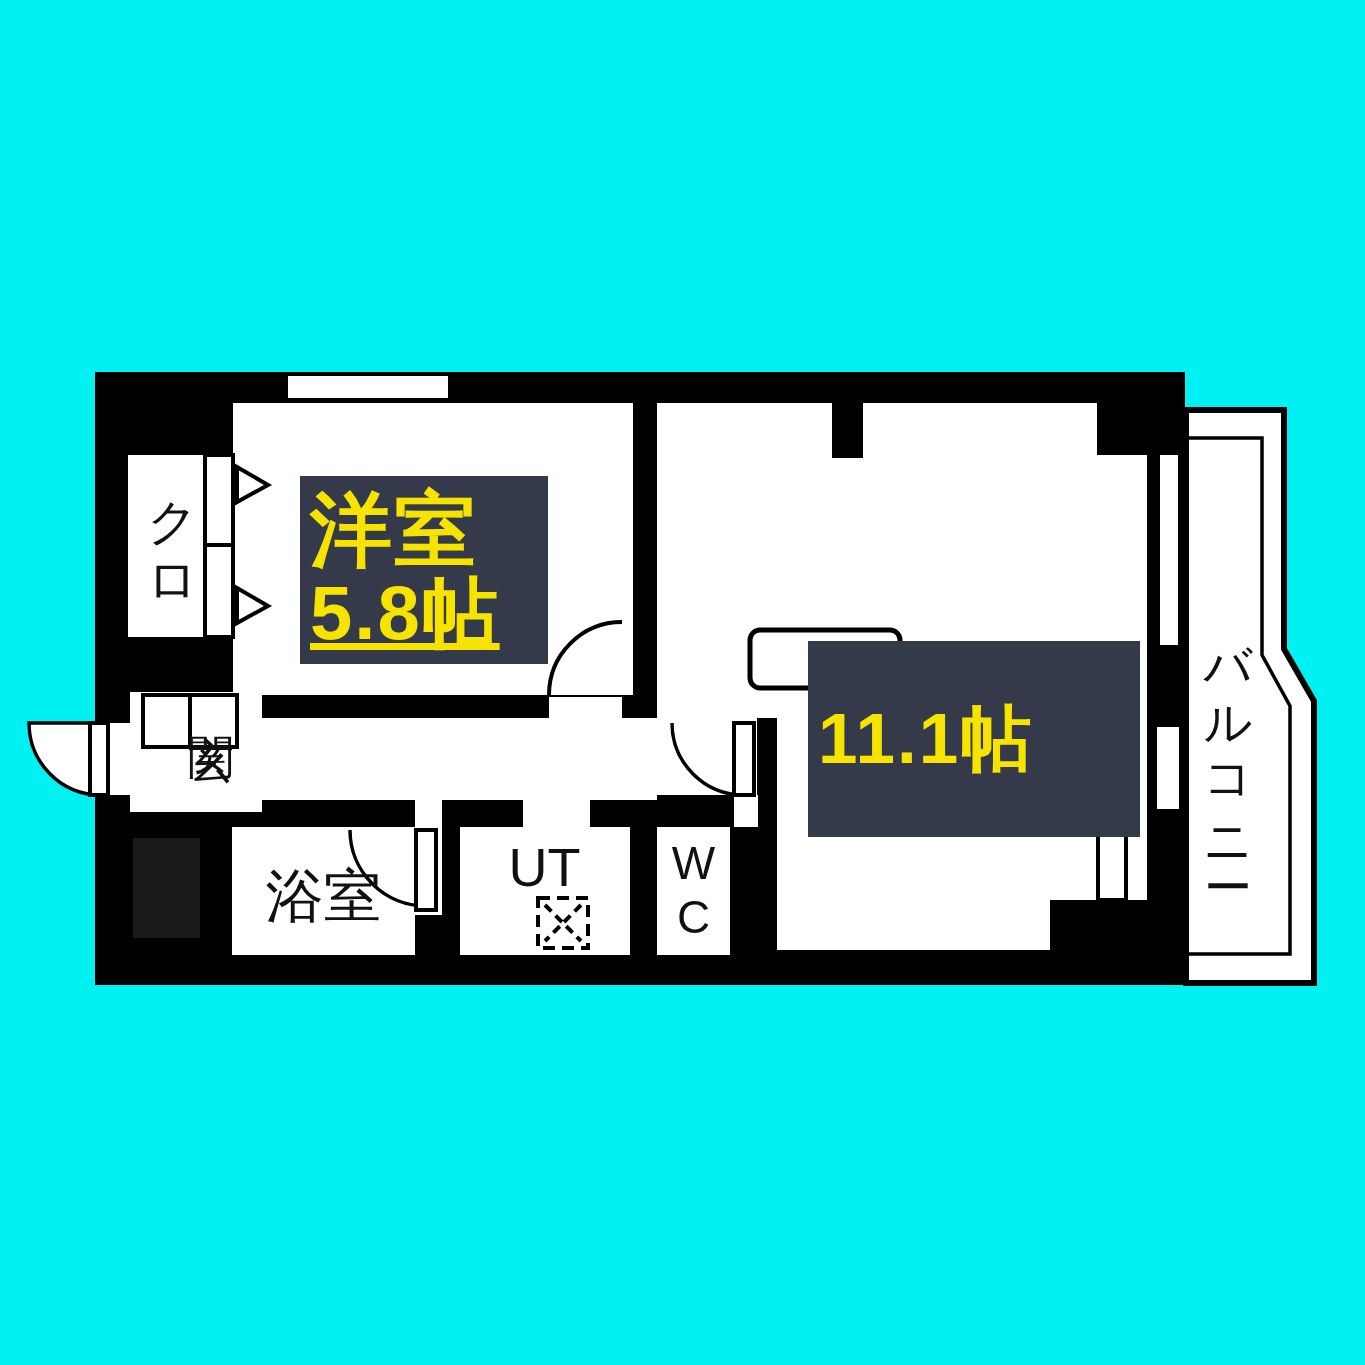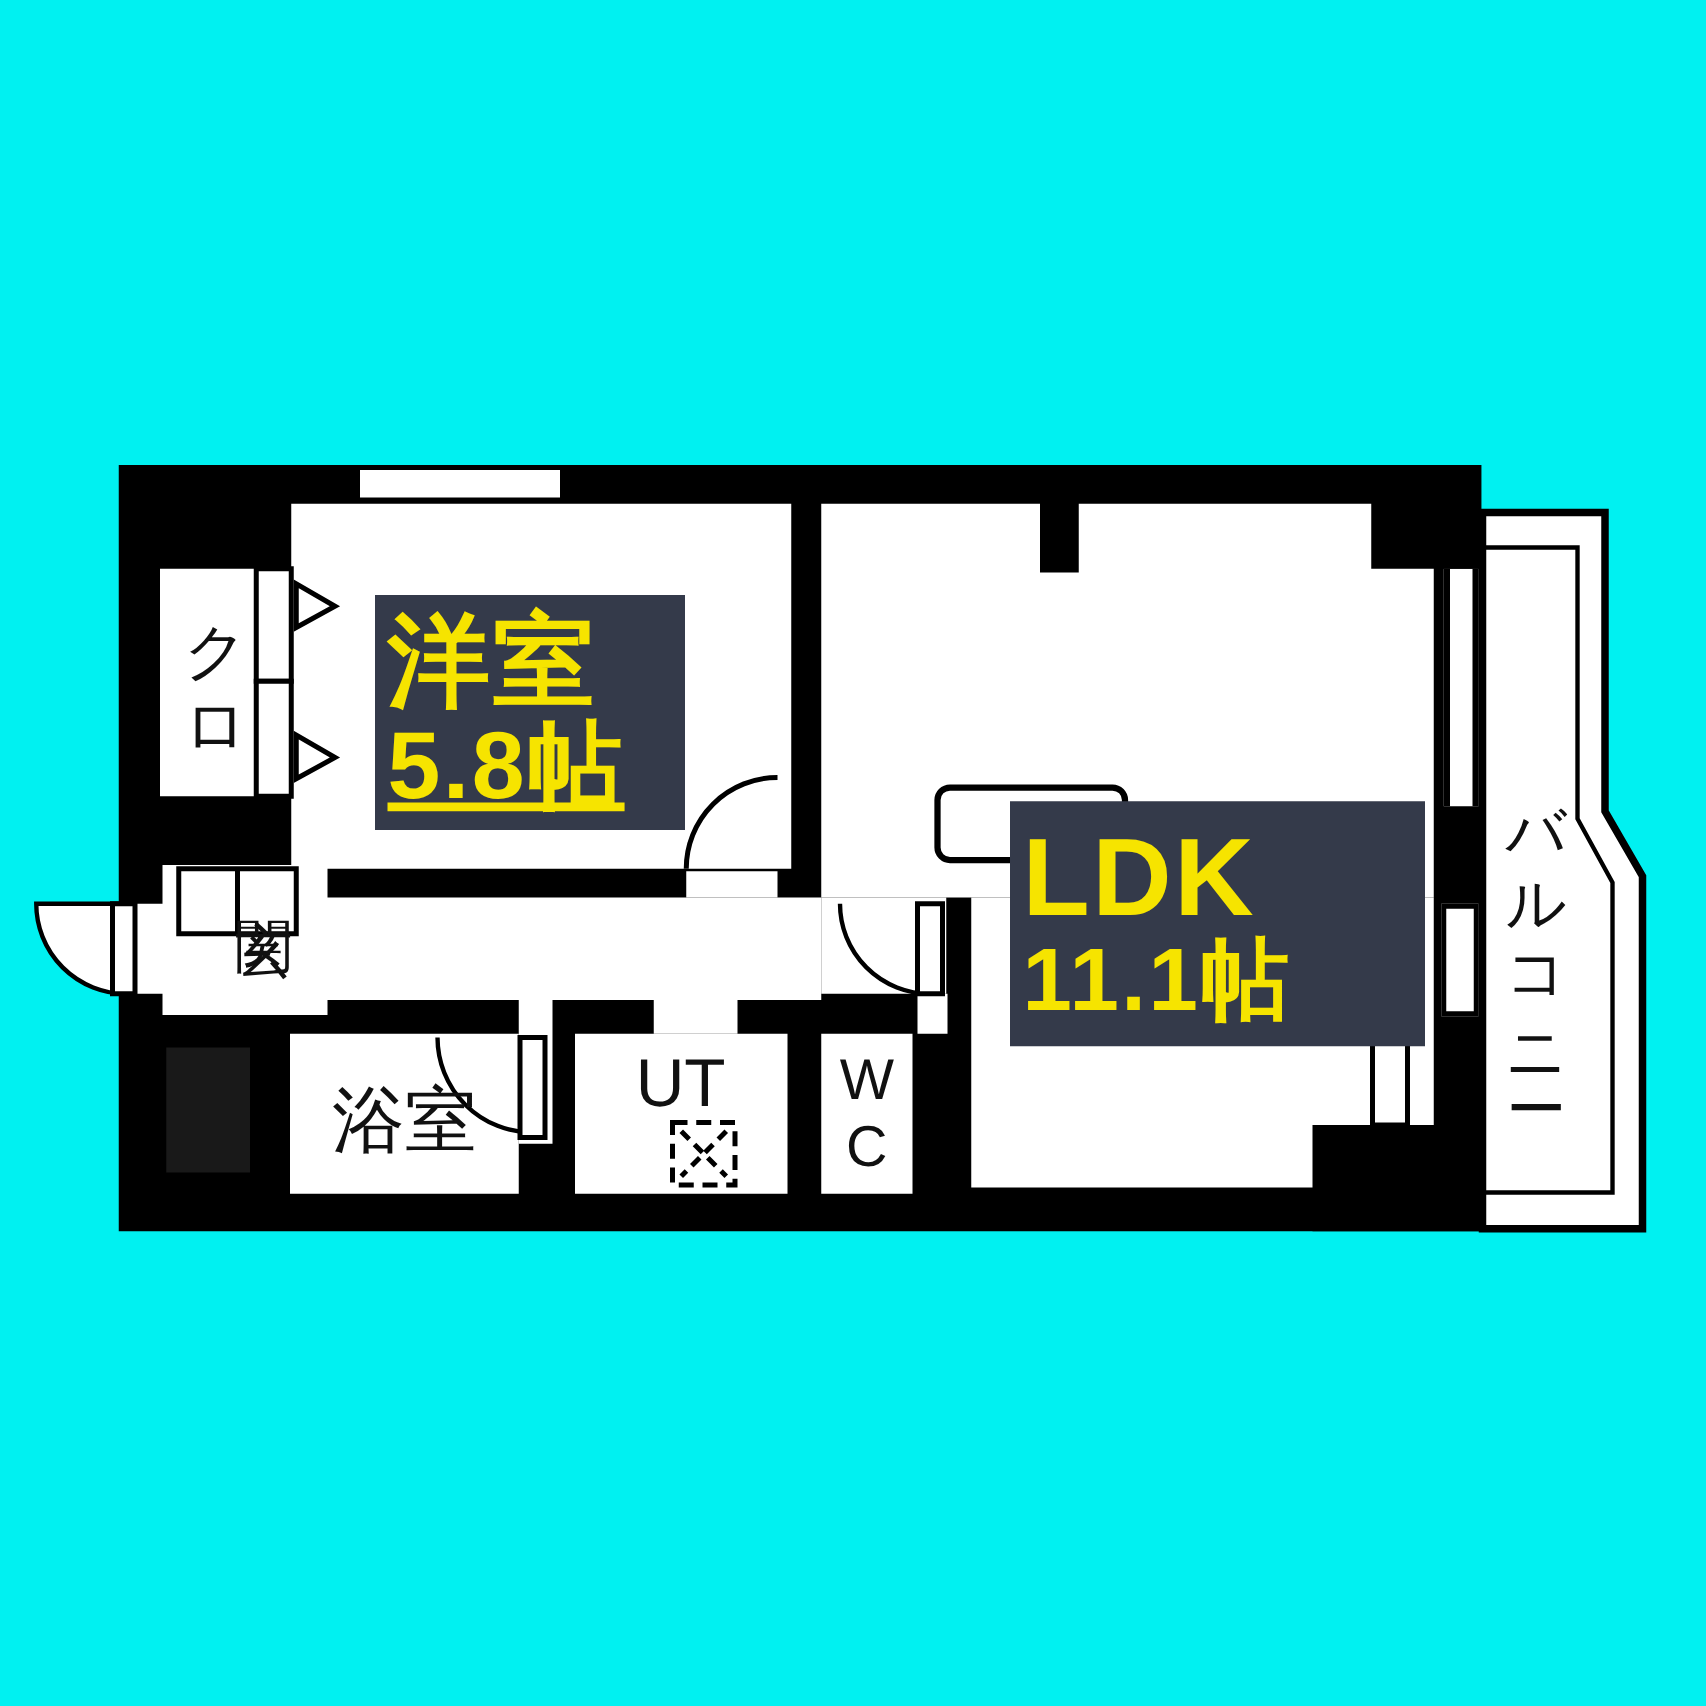--- a/index.html
+++ b/index.html
@@ -96,15 +96,14 @@
 C</div>
 
 <div class="abs vtext" style="left:1196px;top:612px;font-size:48px;letter-spacing:8px;">バルコニー</div>
 
 <div class="abs size-box" style="left:300px;top:448px;width:248px;height:188px;">
   <span style="font-size:82px;">洋室</span>
   <span style="font-size:76px;text-decoration:underline;">5.8帖</span>
 </div>
 
 <div class="abs size-box" style="left:808px;top:613px;width:332px;height:196px;">
-  <span style="font-size:88px;">LDK</span>
   <span style="font-size:71px;">11.1帖</span>
 </div>
 
 </body></html>

